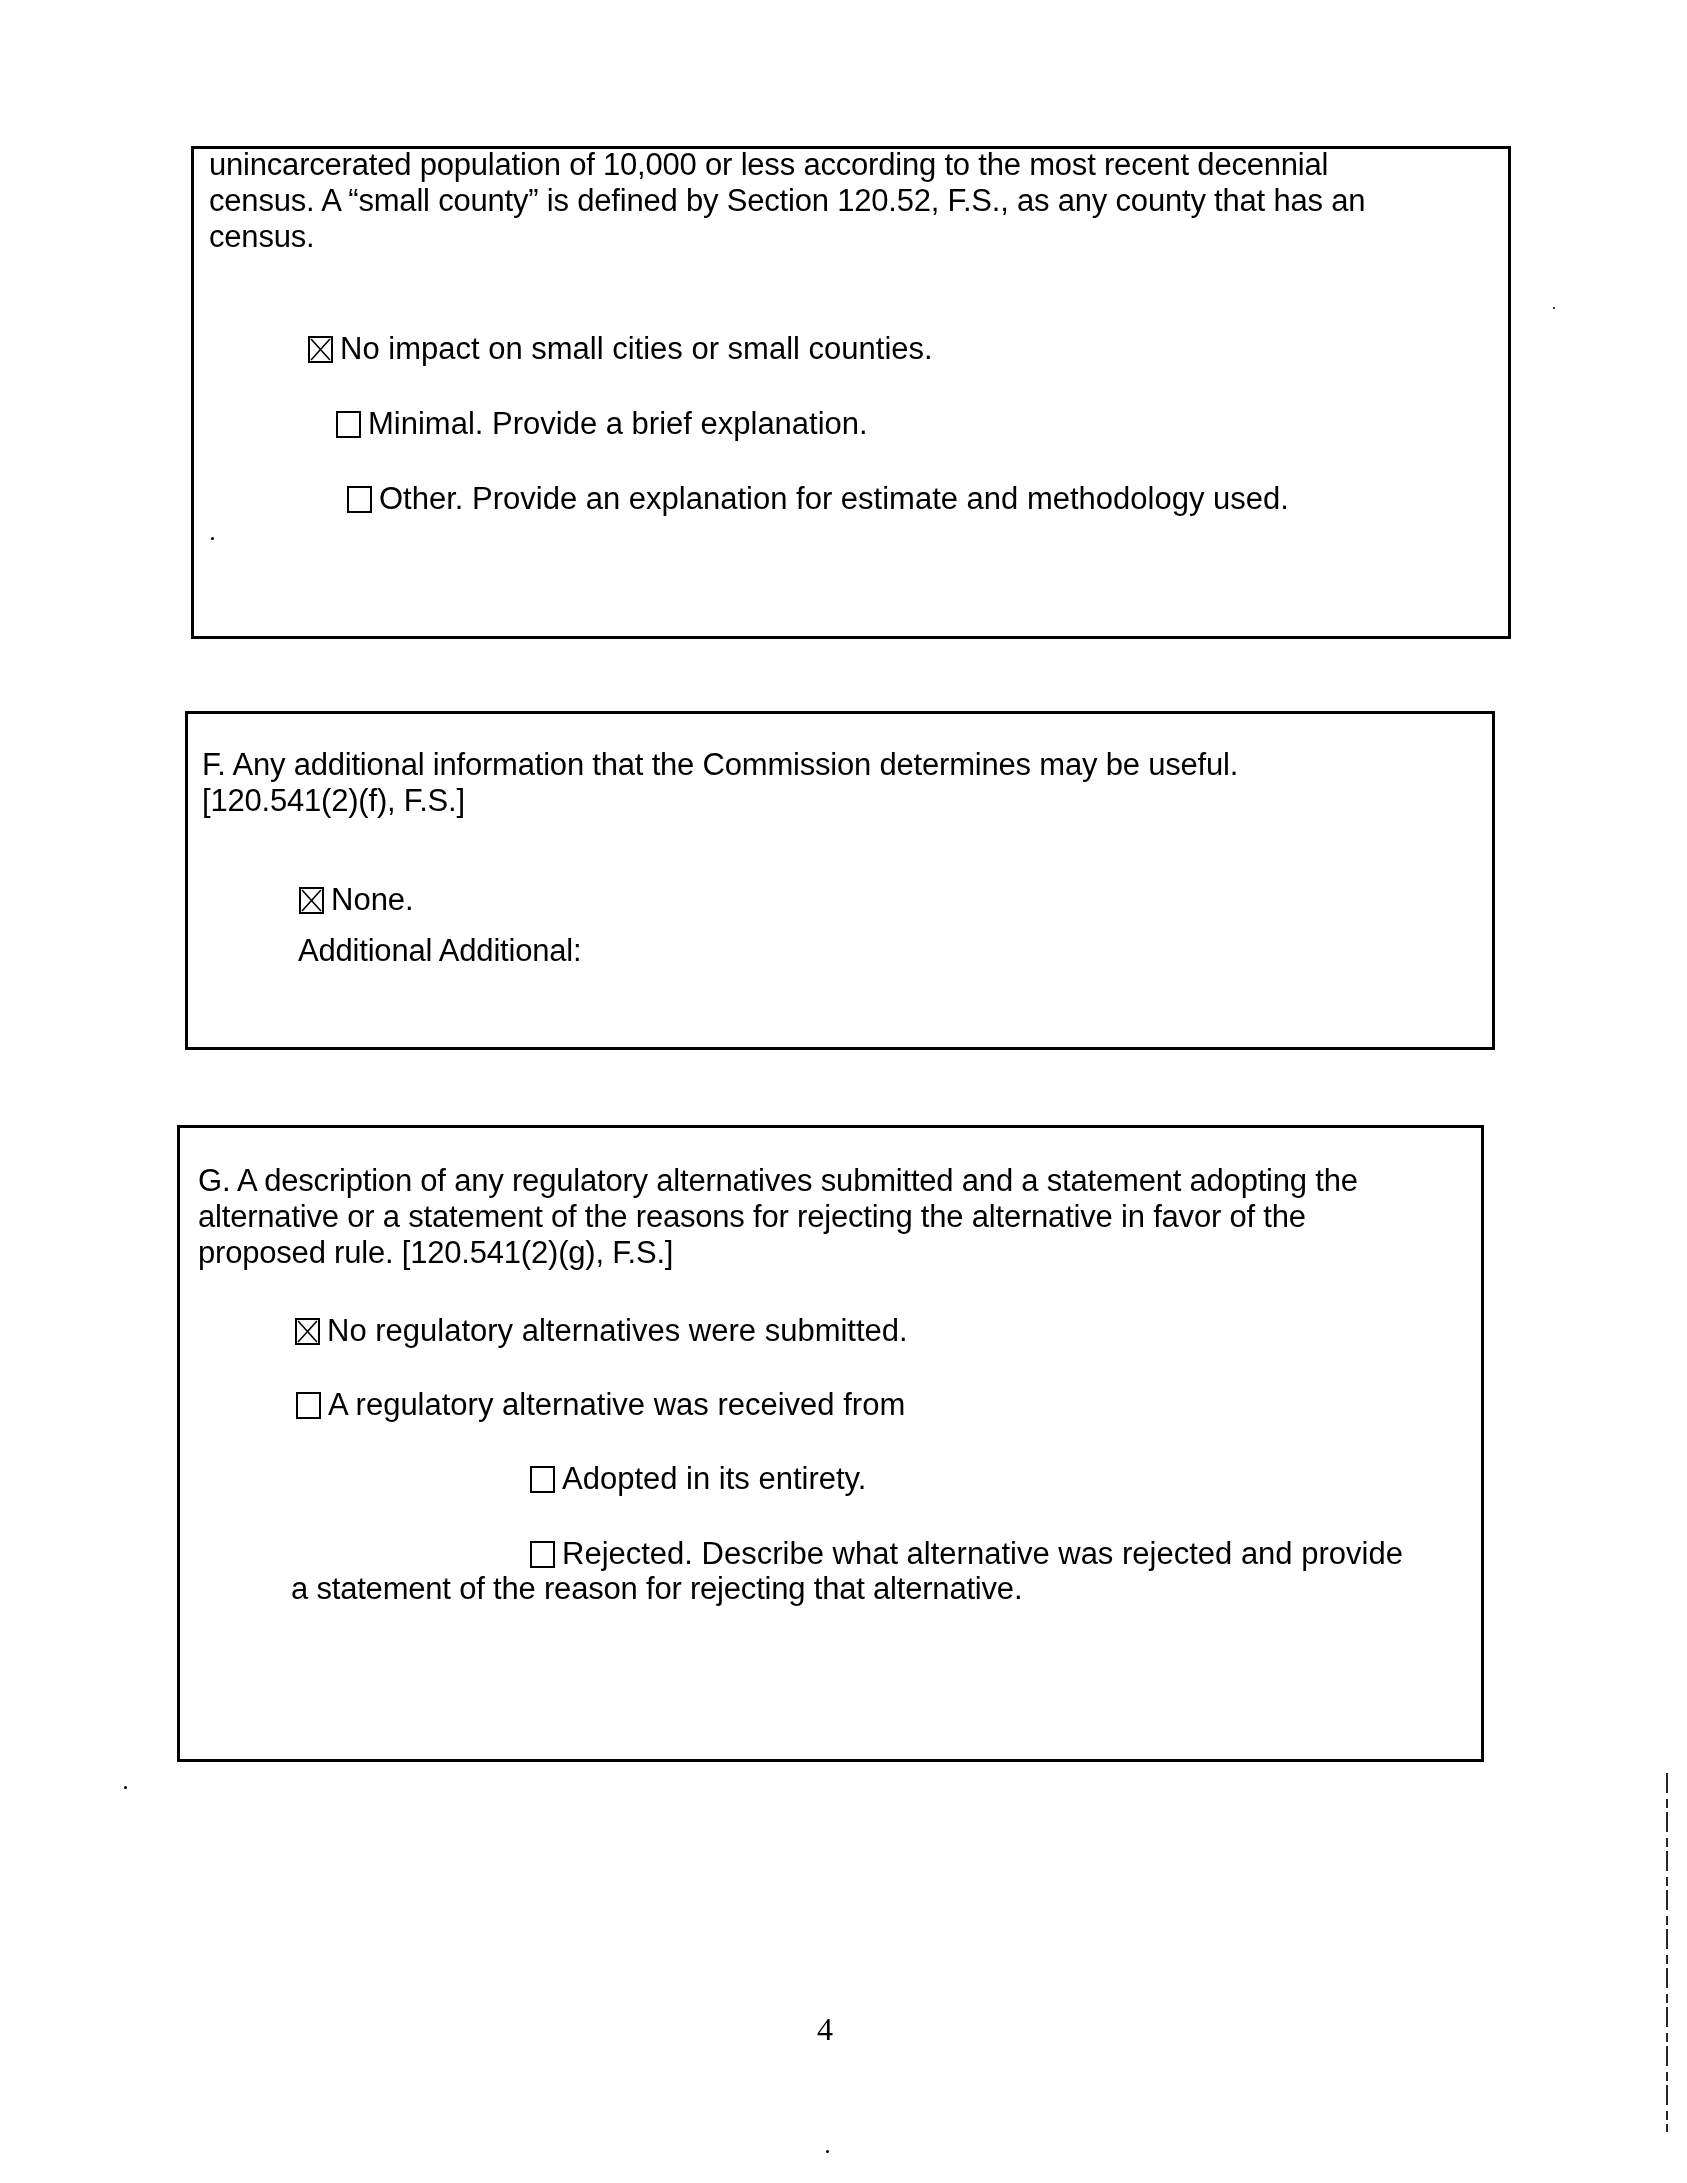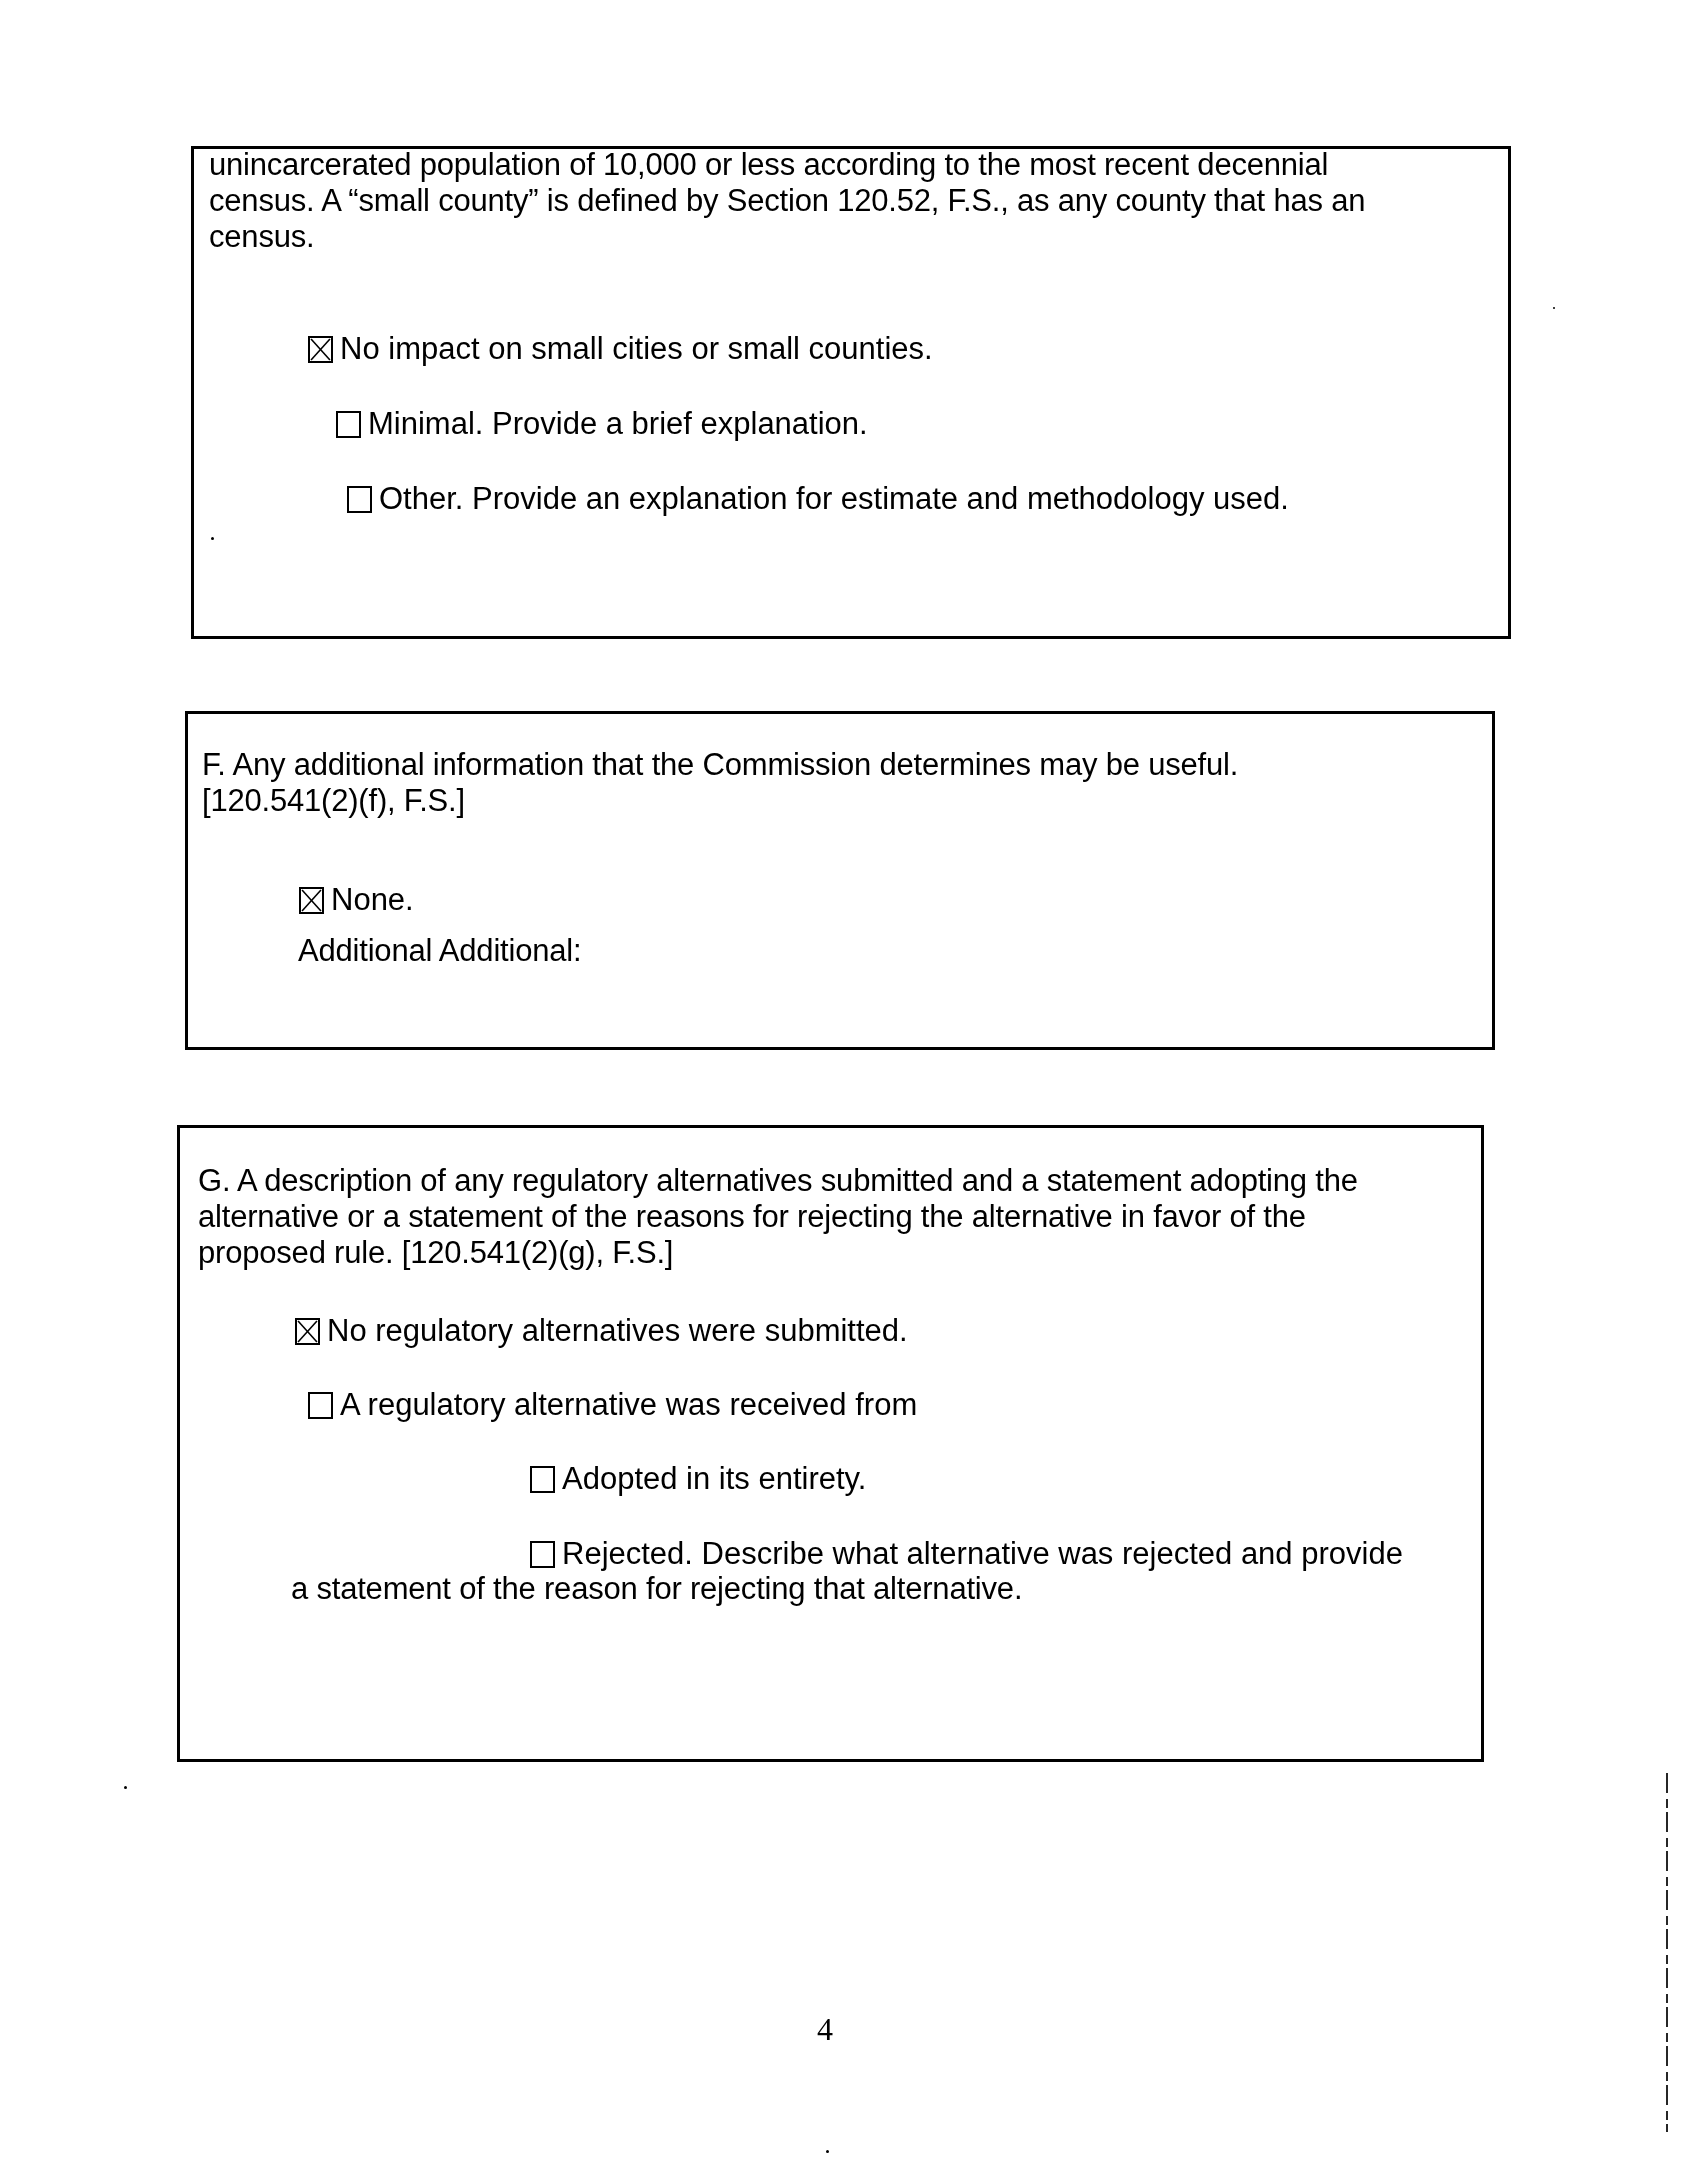--- a/index.html
+++ b/index.html
@@ -139,21 +139,21 @@
 <div class="opt" style="left:295px; top:1313px;">
   <span class="cb">
     <svg viewBox="0 0 40 44" preserveAspectRatio="none">
         <line x1="2" y1="2" x2="38" y2="42" stroke="#000" stroke-width="3"></line>
         <line x1="38" y1="2" x2="2" y2="42" stroke="#000" stroke-width="3"></line>
       </svg>
   </span>
   <span>No regulatory alternatives were submitted.</span>
 </div>
 
-<div class="opt" style="left:308px; top:1387px;">
+<div class="opt" style="left:296px; top:1387px;">
   <span class="cb"></span>
   <span>A regulatory alternative was received from</span>
 </div>
 
 <div class="opt" style="left:530px; top:1461px;">
   <span class="cb"></span>
   <span>Adopted in its entirety.</span>
 </div>
 
 <div class="opt" style="left:530px; top:1536px;">

